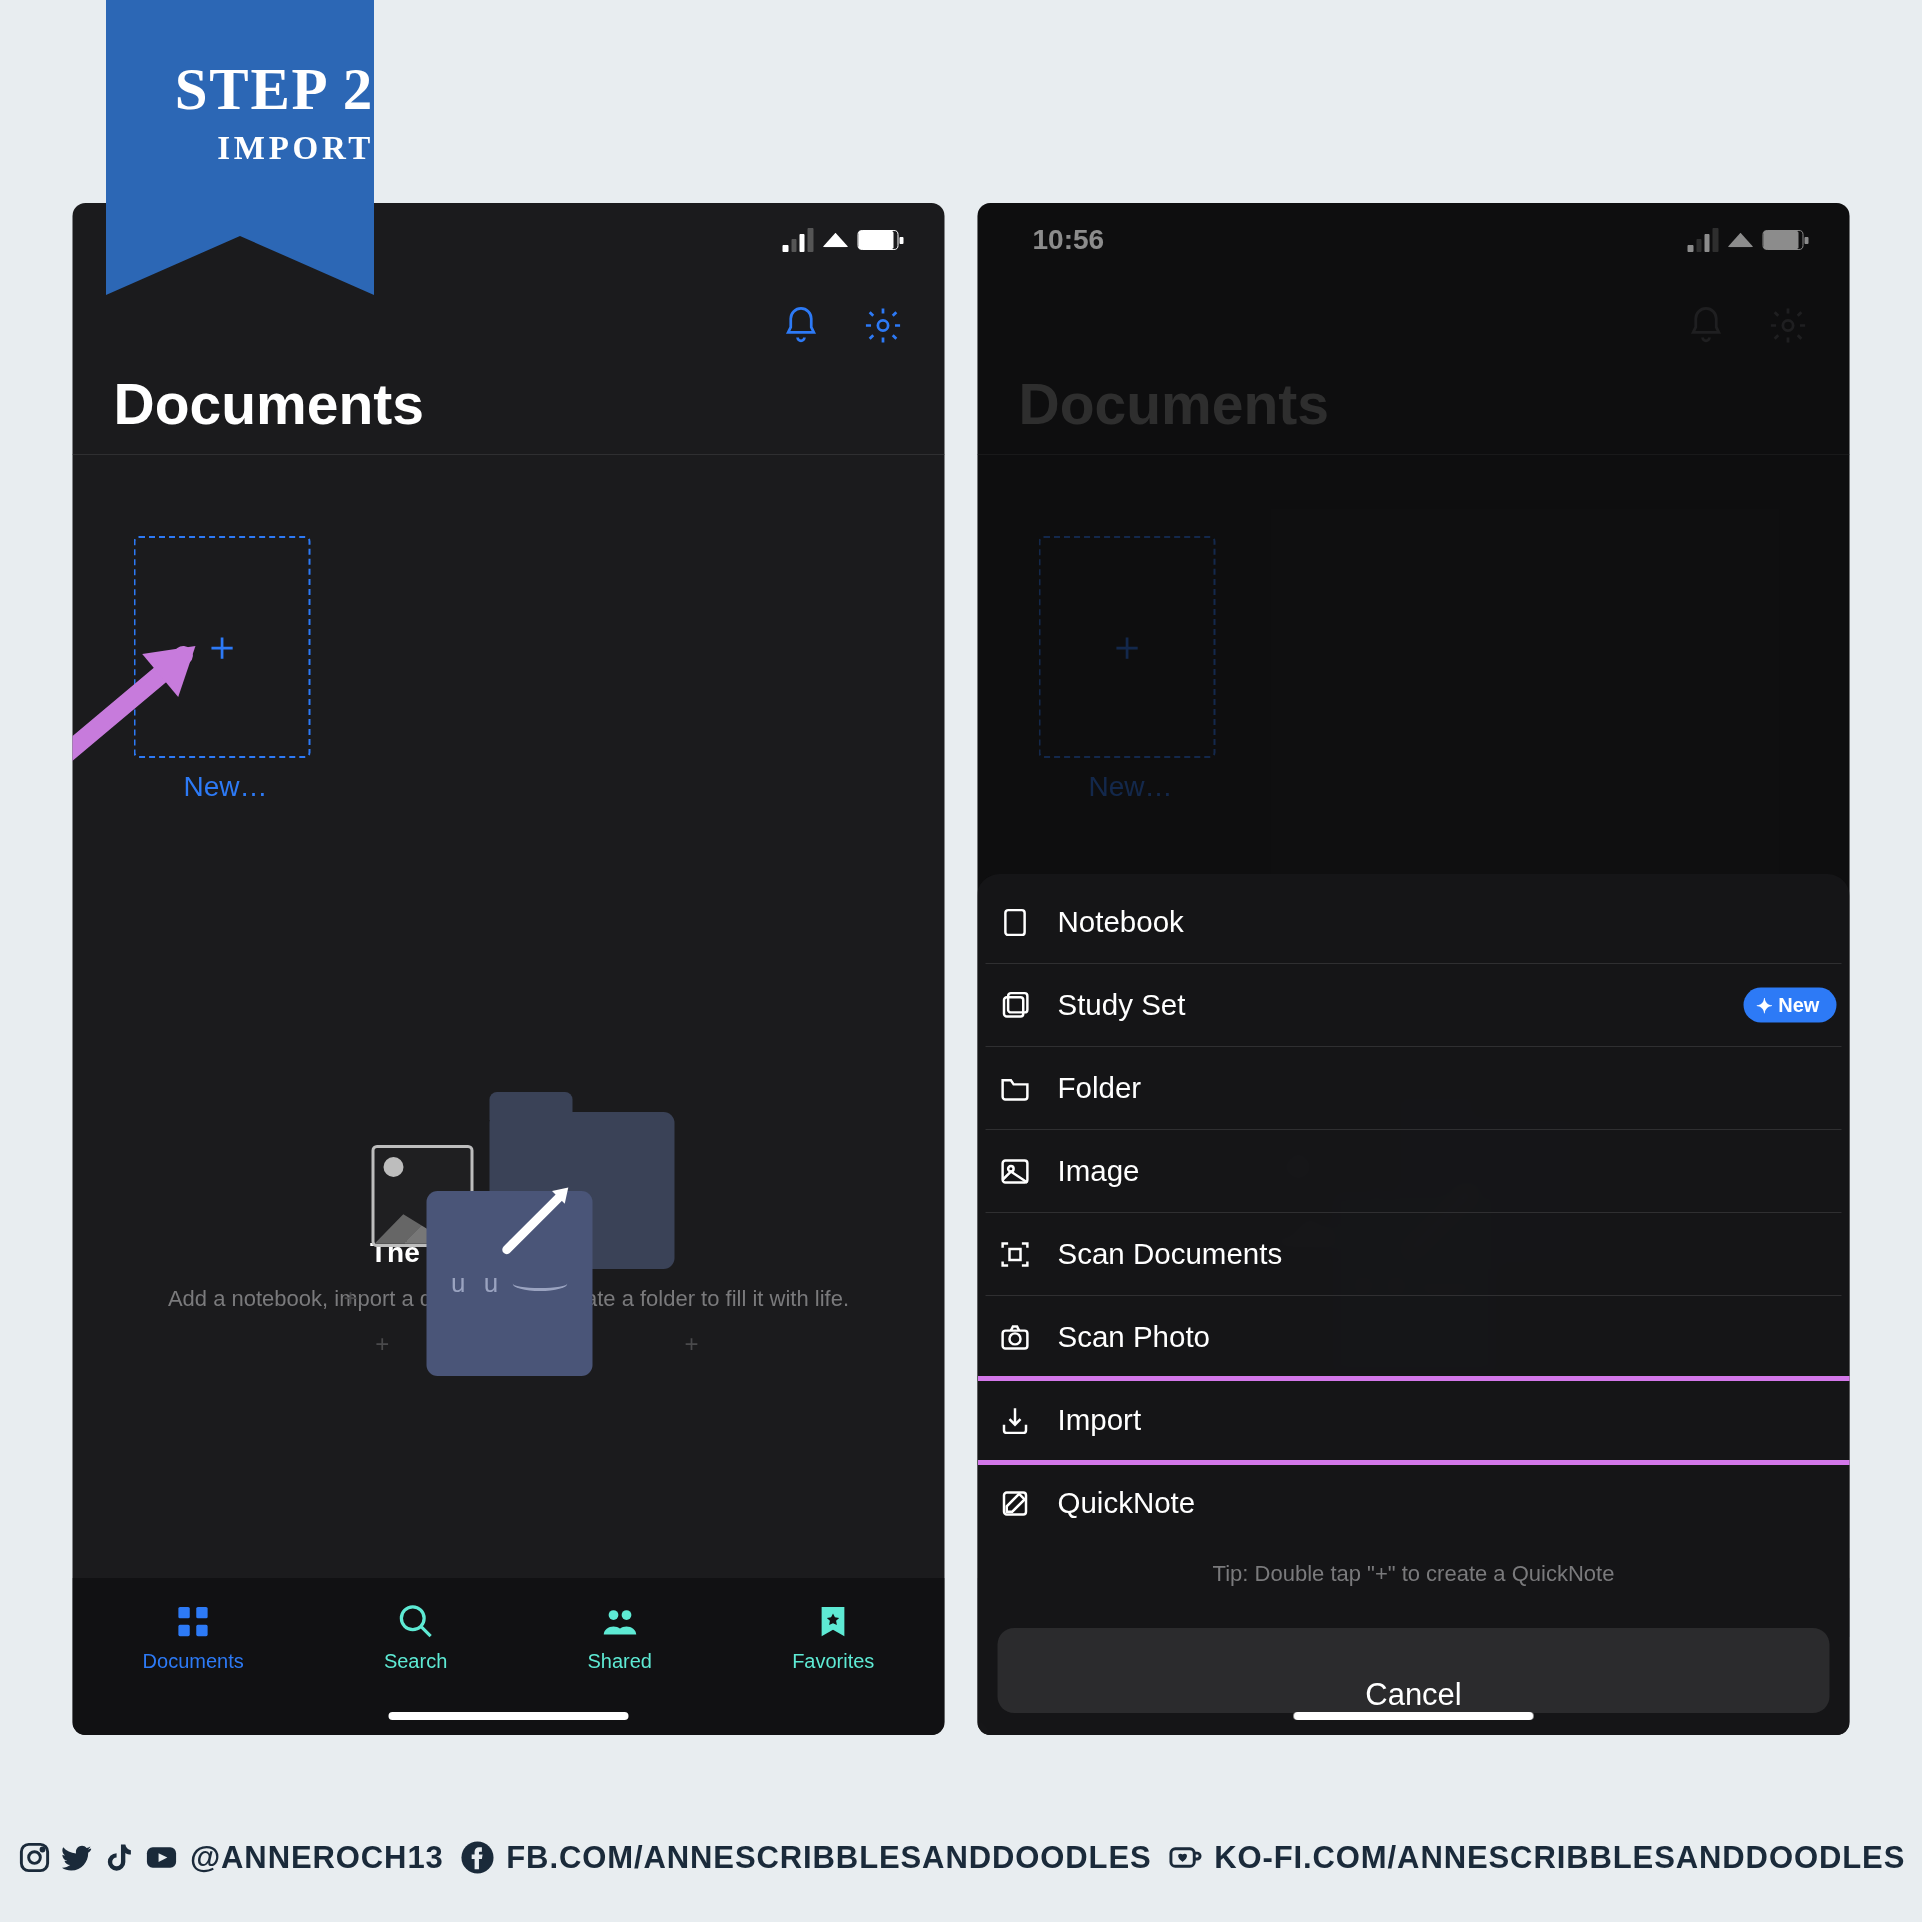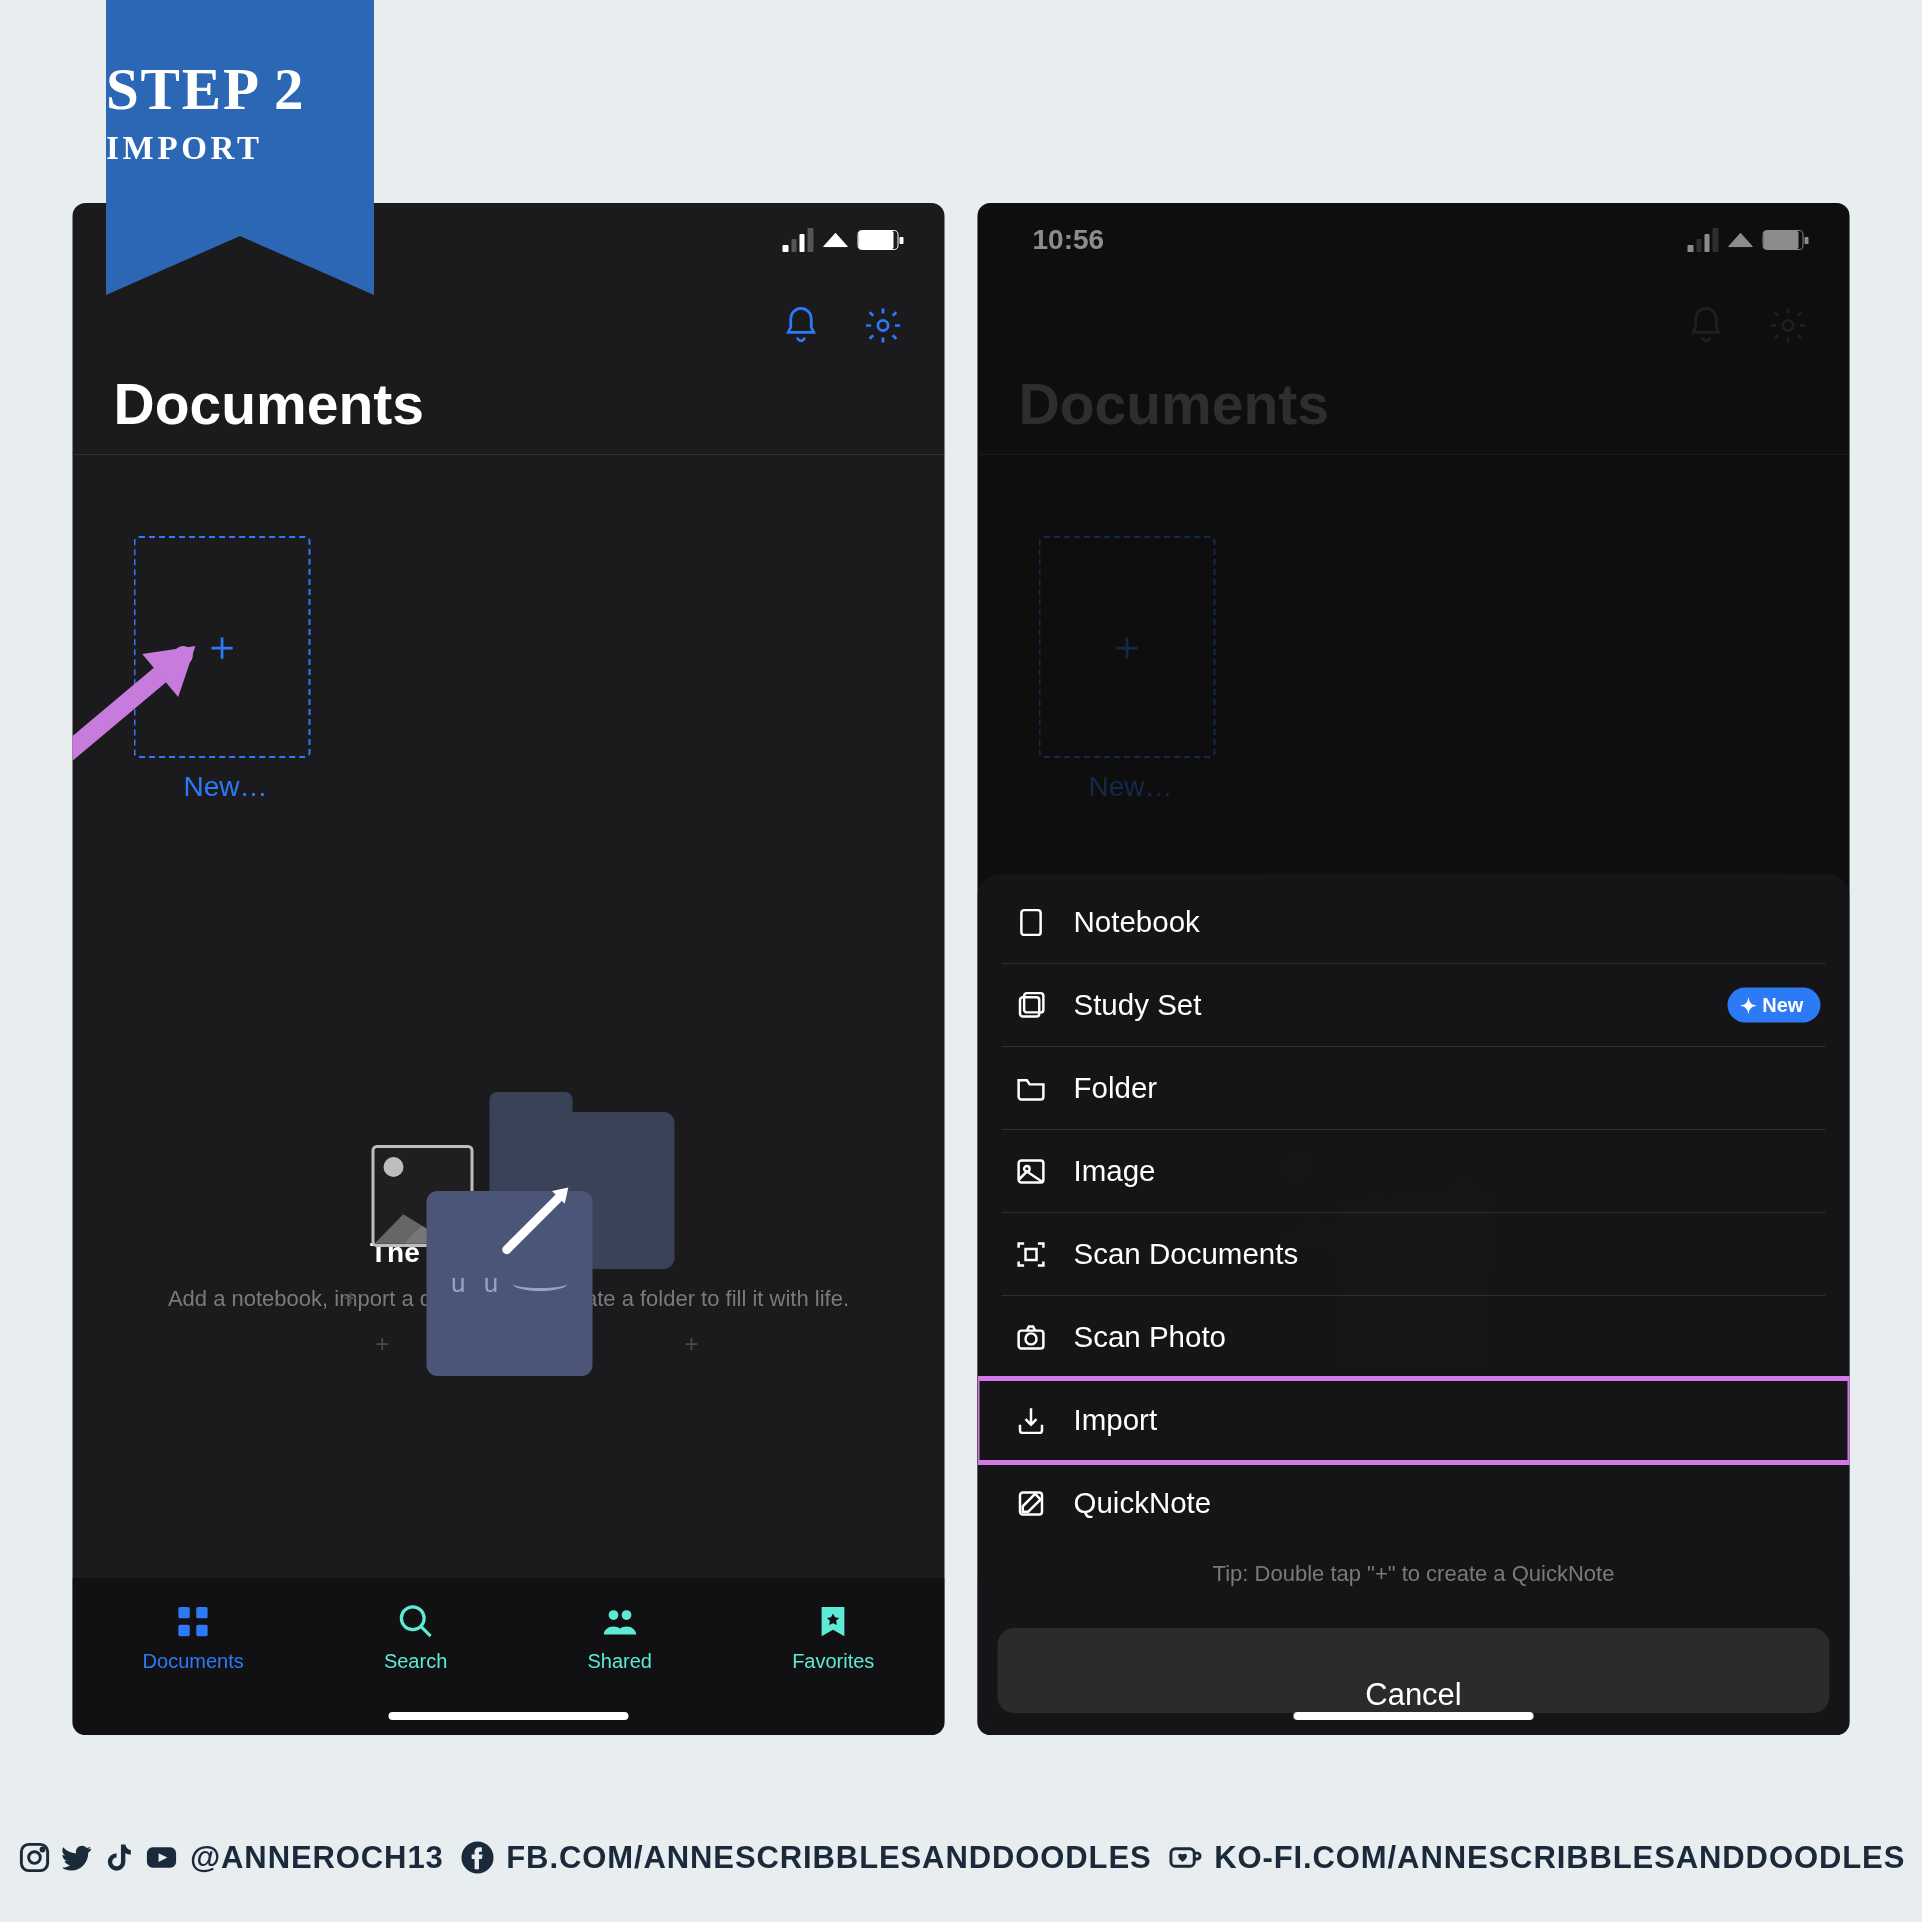--- a/index.html
+++ b/index.html
@@ -14,21 +14,21 @@
 
   
   .ribbon {
     position: absolute;
     top: 0;
     left: 106px;
     width: 268px;
     height: 295px;
     background: #2c67b5;
     z-index: 10;
-    text-align: left;
+    text-align: right;
     padding-top: 55px;
     clip-path: polygon(0 0, 100% 0, 100% 100%, 50% 80%, 0 100%);
   }
   .ribbon .step {
     font-family: "Comic Sans MS", cursive;
     font-weight: 900;
     font-size: 59px;
     color: #fff;
     letter-spacing: 1.8px;
   }
@@ -163,21 +163,21 @@
 
   
   .sheet{
     position:absolute; bottom:0; left:0; right:0;
     background:rgba(22,22,24,0.97);
     border-radius:22px 22px 0 0;
     padding: 7.4px 0 22px;
     backdrop-filter: blur(5.5px);
     z-index:6;
   }
-  .sheet-list{ padding: 0 24px; }
+  .sheet-list{ padding: 0 8px; }
   .sheet-item{
     display:flex; align-items:center; gap:26px;
     padding: 24px 13px;
     border-bottom:0.9px solid #2f2f31;
     font-size:29.5px;
     position:relative;
   }
   .sheet-item:last-child{ border-bottom:none; }
   .sheet-item svg{ width:33px; height:33px; flex-shrink:0; }
   .new-pill{

